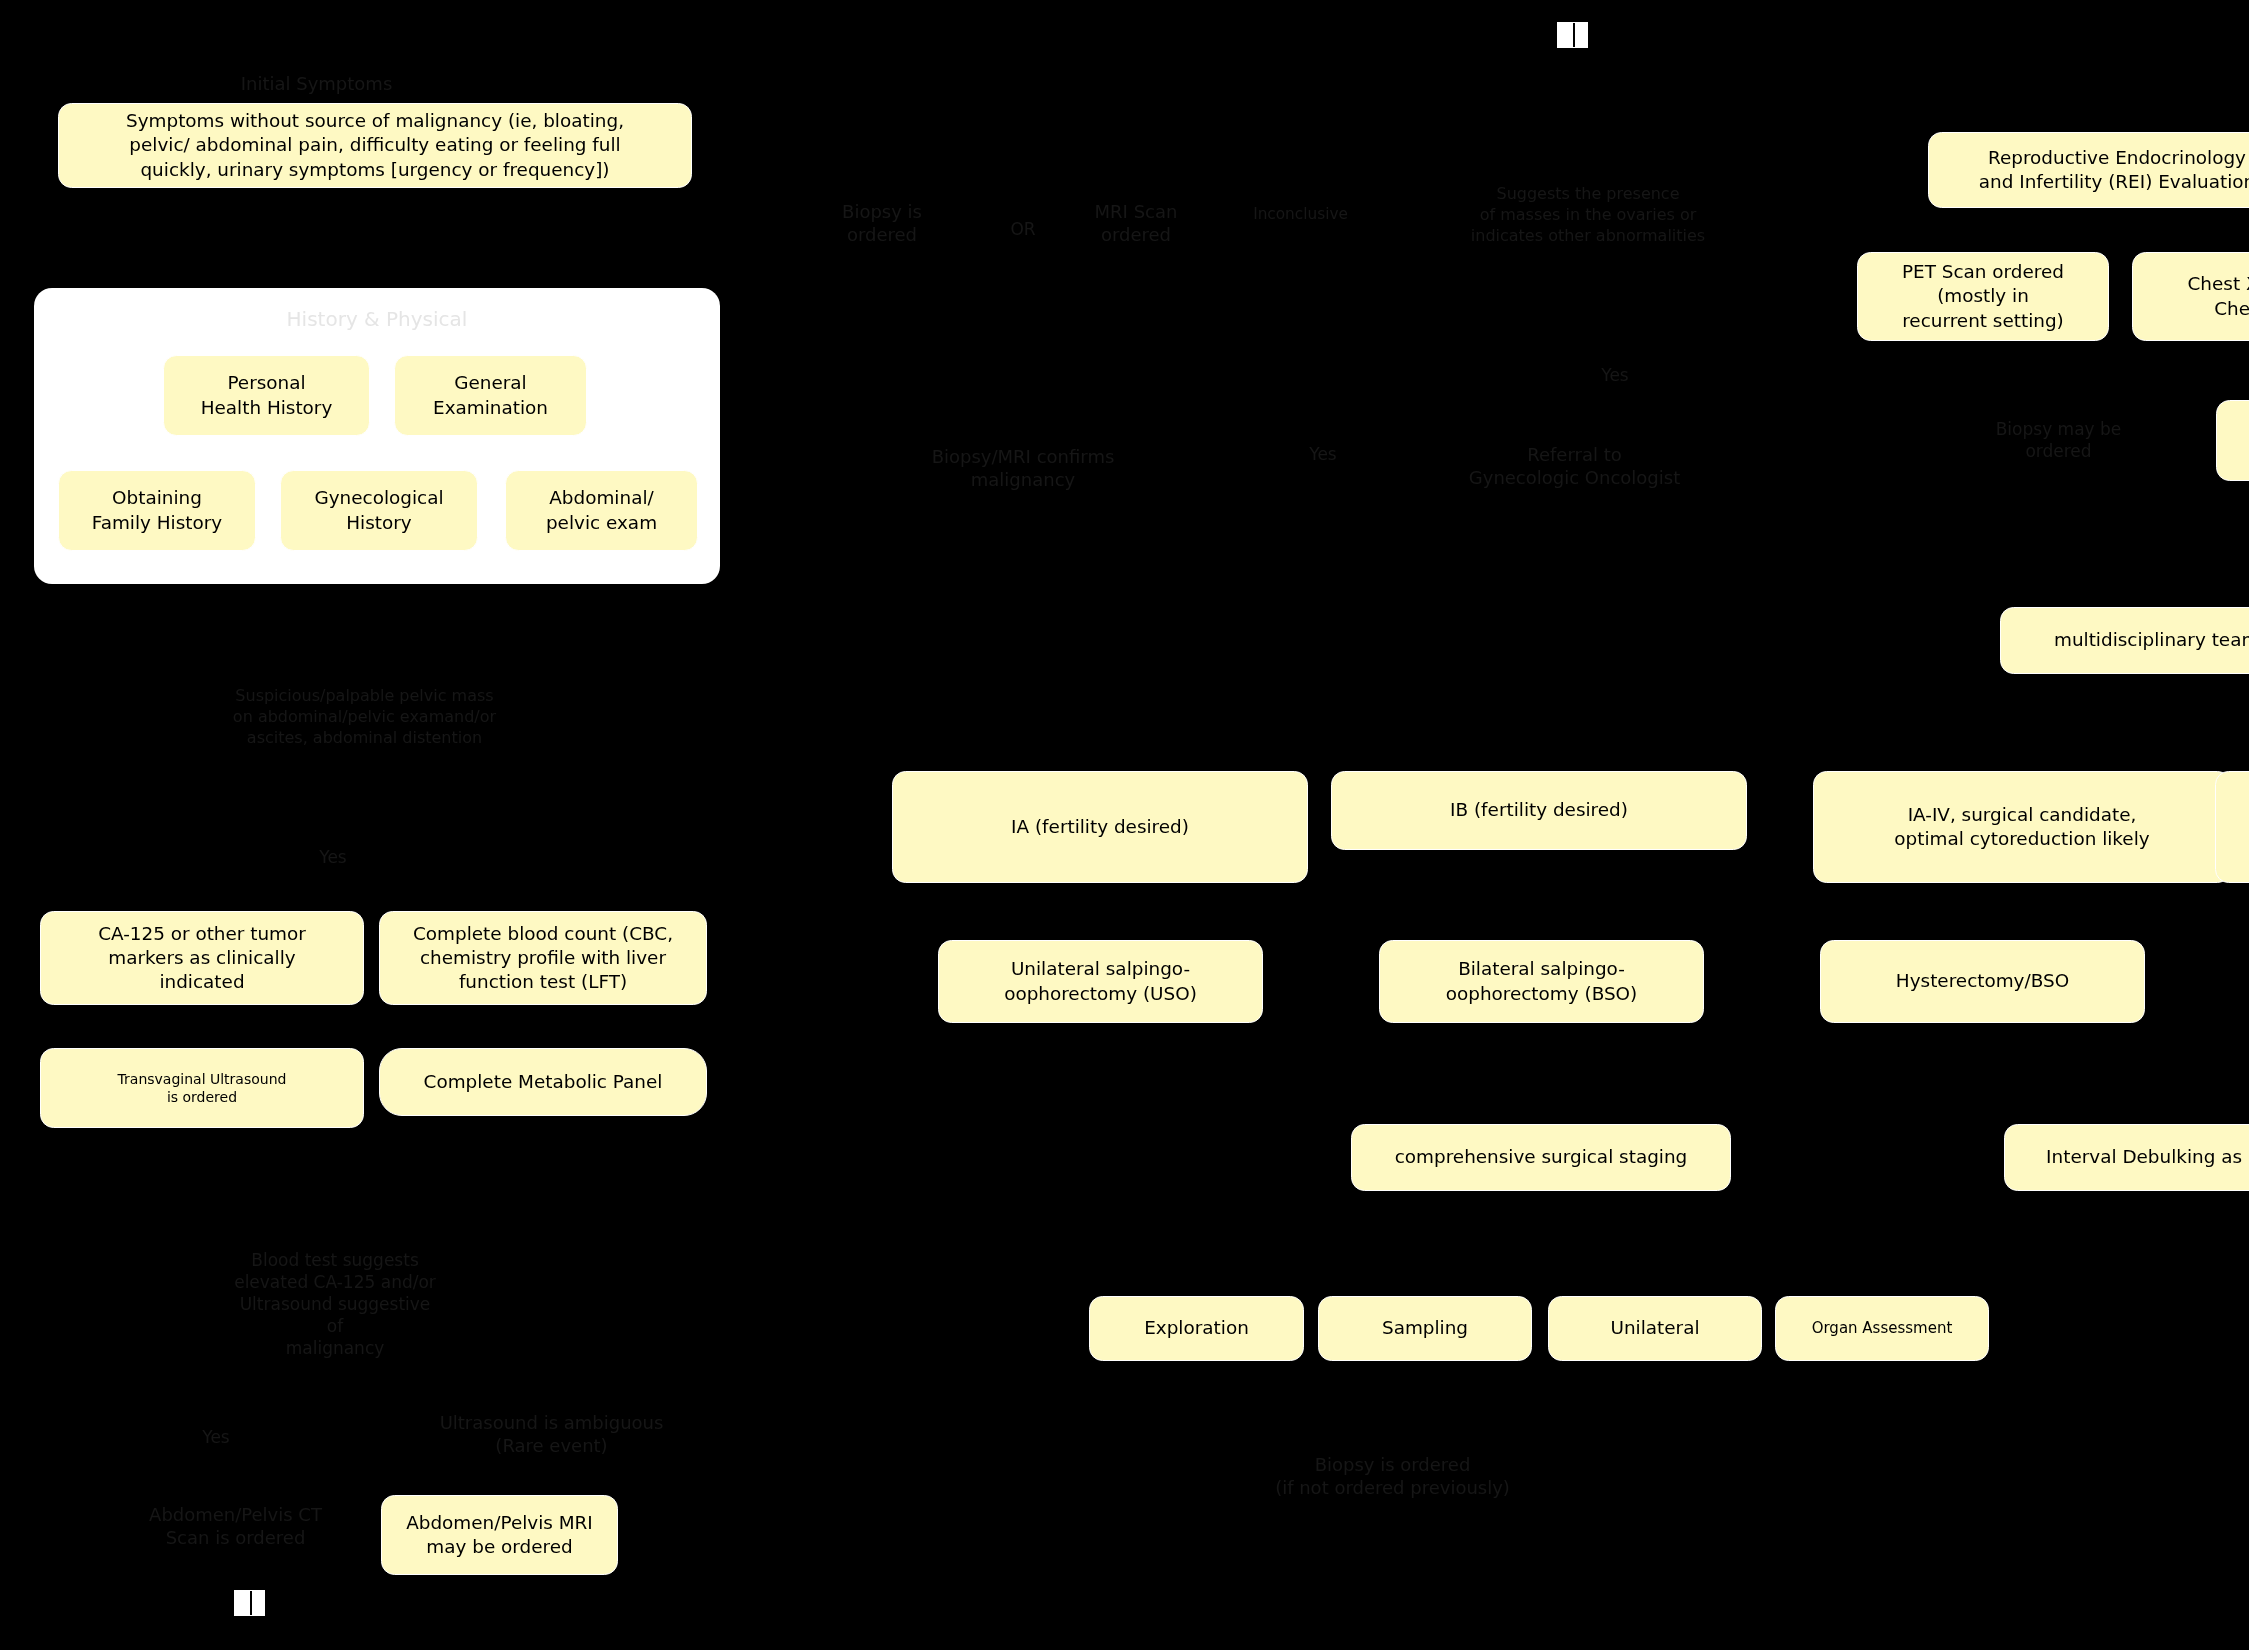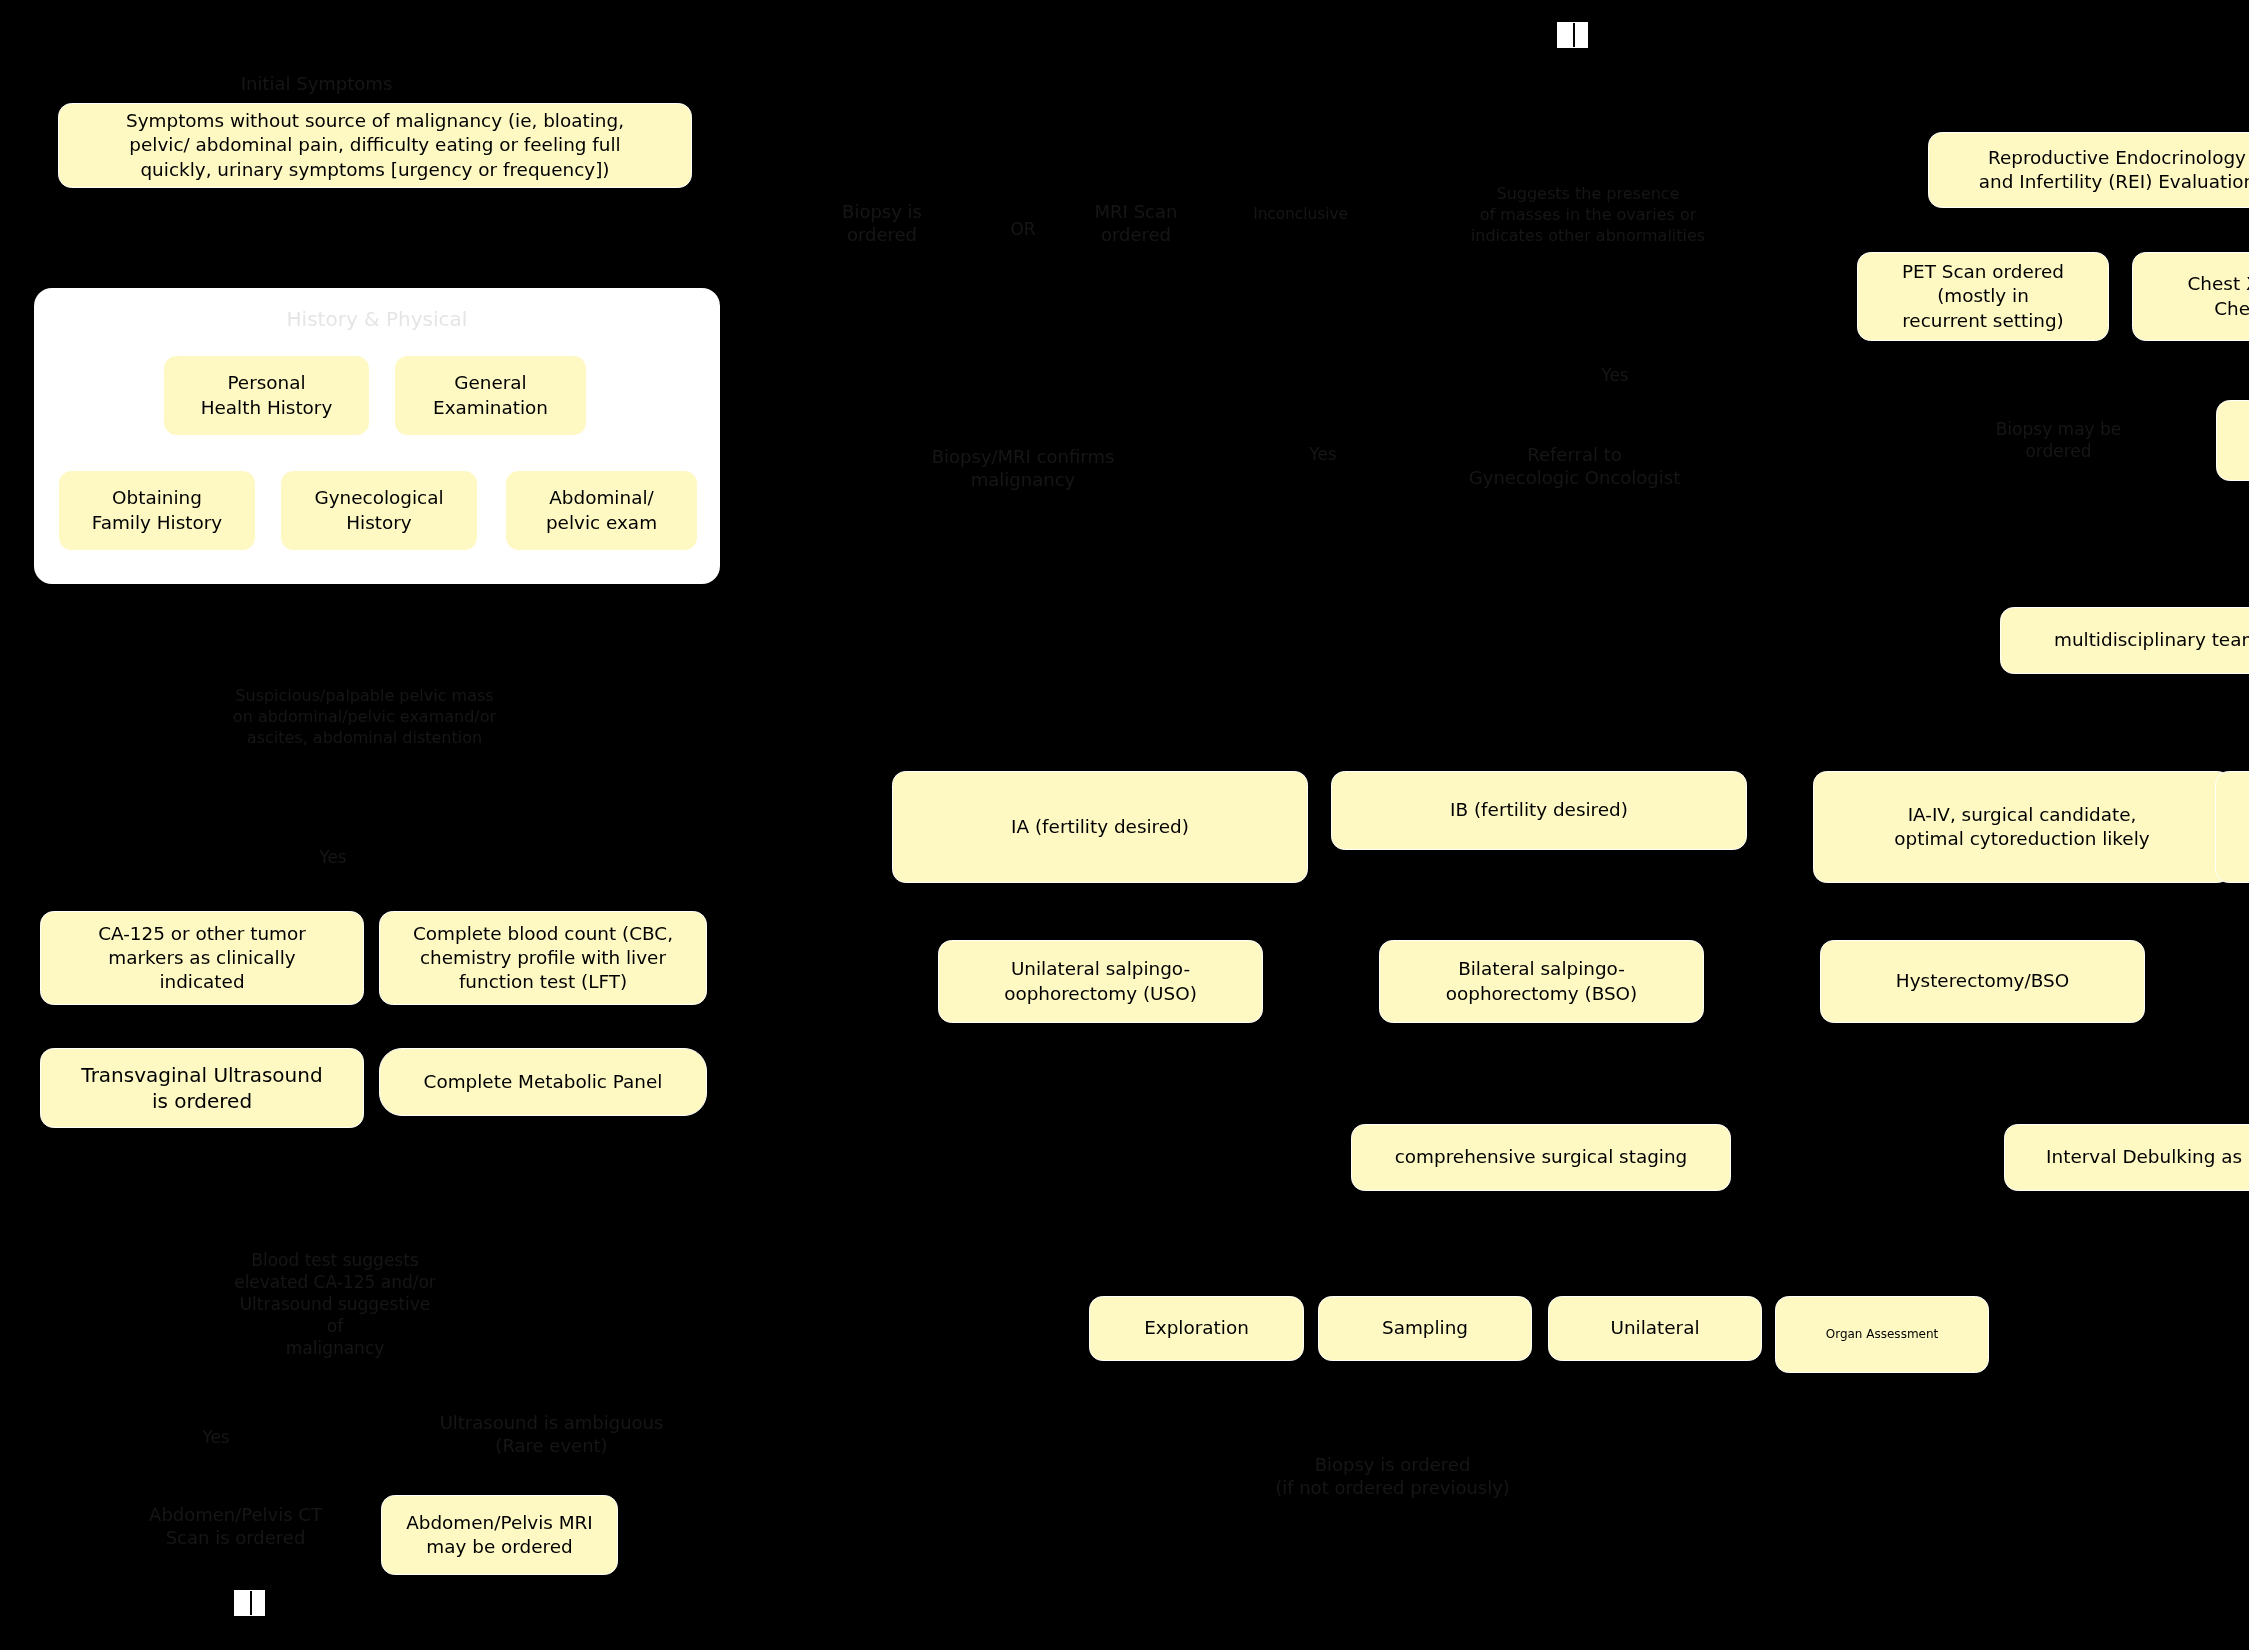--- a/index.html
+++ b/index.html
@@ -148,21 +148,21 @@
 History</div>
   <div class="node" style="left:505px; top:470px; width:193px; height:81px; font-size:18.4px;">Abdominal/
 pelvic exam</div>
 
   <div class="node" style="left:40px; top:911px; width:324px; height:94px; font-size:18.4px;">CA-125 or other tumor
 markers as clinically
 indicated</div>
   <div class="node" style="left:379px; top:911px; width:328px; height:94px; font-size:18.4px;">Complete blood count (CBC,
 chemistry profile with liver
 function test (LFT)</div>
-  <div class="node" style="left:40px; top:1048px; width:324px; height:80px; font-size:20px;">Transvaginal Ultrasound
+  <div class="node" style="left:40px; top:1048px; width:324px; height:80px; font-size:14px;">Transvaginal Ultrasound
 is ordered</div>
   <div class="node" style="left:379px; top:1048px; width:328px; height:68px; font-size:18.4px;border-radius:23px;">Complete Metabolic Panel</div>
 
   <div class="node" style="left:381px; top:1495px; width:237px; height:80px; font-size:18.4px;">Abdomen/Pelvis MRI
 may be ordered</div>
 
   <div class="node" style="left:1928px; top:132px; width:378px; height:76px; font-size:18.4px;">Reproductive Endocrinology
 and Infertility (REI) Evaluation</div>
 
   <div class="node" style="left:1857px; top:252px; width:252px; height:89px; font-size:18.4px;">PET Scan ordered
@@ -188,16 +188,16 @@
   <div class="node" style="left:1379px; top:940px; width:325px; height:83px; font-size:18.4px;">Bilateral salpingo-
 oophorectomy (BSO)</div>
   <div class="node" style="left:1820px; top:940px; width:325px; height:83px; font-size:18.4px;">Hysterectomy/BSO</div>
 
   <div class="node" style="left:1351px; top:1124px; width:380px; height:67px; font-size:18.4px;">comprehensive surgical staging</div>
   <div class="node" style="left:2004px; top:1124px; width:355px; height:67px; font-size:18.4px;">Interval Debulking as needed</div>
 
   <div class="node" style="left:1089px; top:1296px; width:215px; height:65px; font-size:18.4px;">Exploration</div>
   <div class="node" style="left:1318px; top:1296px; width:214px; height:65px; font-size:18.4px;">Sampling</div>
   <div class="node" style="left:1548px; top:1296px; width:214px; height:65px; font-size:18.4px;">Unilateral</div>
-  <div class="node" style="left:1775px; top:1296px; width:214px; height:77px; font-size:12px;">Organ Assessment</div>
+  <div class="node" style="left:1775px; top:1296px; width:214px; height:65px; font-size:15px;">Organ Assessment</div>
 
 </div>
 
 
 </body></html>

